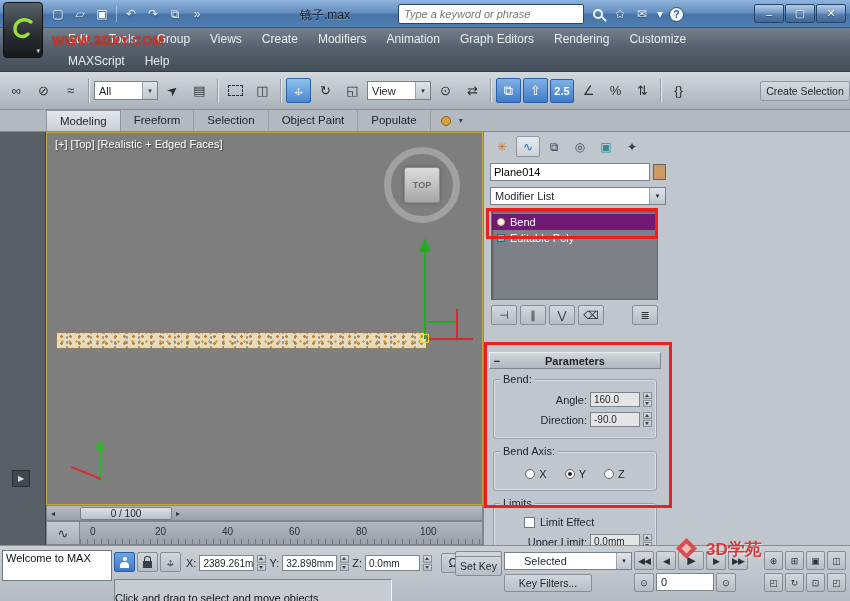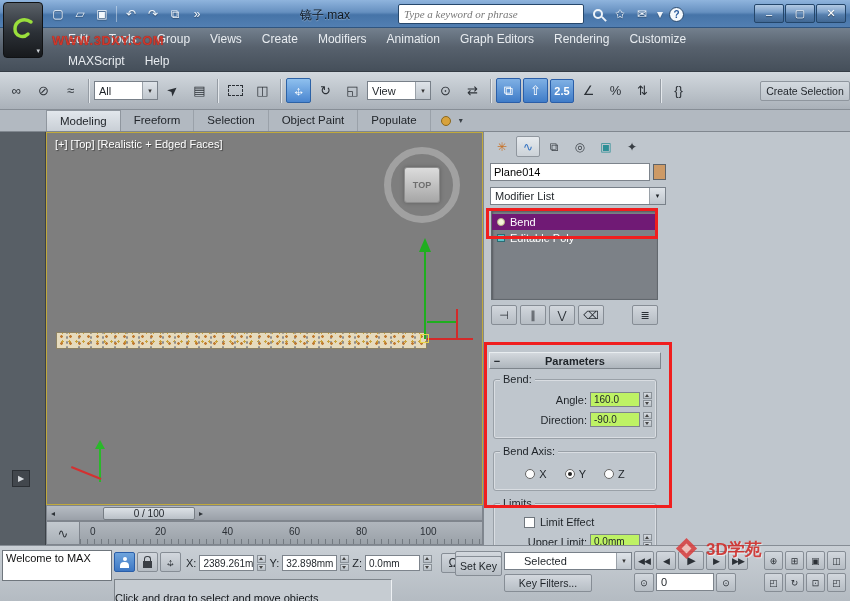--- a/index.html
+++ b/index.html
@@ -7,21 +7,21 @@
 #app{position:relative;width:850px;height:601px;overflow:hidden;font-family:"Liberation Sans",sans-serif;font-size:11px;color:#1e2328;background:#bfc6cd}
 
 .titlebar{position:absolute;left:0;top:0;width:850px;height:28px;background:linear-gradient(180deg,#8fb4dd 0%,#6690c0 45%,#4674a8 55%,#527fb2 100%);border-bottom:1px solid #2f5580}
 .logo-btn{position:absolute;left:3px;top:2px;width:40px;height:56px;background:linear-gradient(180deg,#5a6168,#2b3036 55%,#17191c);border:1px solid #101214;border-radius:4px;z-index:20;display:flex;align-items:center;justify-content:center}
 .logo-caret{position:absolute;right:2px;bottom:2px;font-size:7px;color:#cfd4d9}
 .qa{position:absolute;left:48px;top:4px;display:flex;gap:2px;z-index:5;align-items:center}
 .qa .qbtn{width:20px;height:20px;display:flex;align-items:center;justify-content:center;color:#f2f7fc;font-size:12px;border-radius:2px;text-shadow:0 1px 1px rgba(0,0,0,.35)}
 .qa .sep{width:1px;height:16px;background:rgba(255,255,255,.4);margin:0 2px}
 .doc-title{position:absolute;left:240px;top:7px;width:170px;text-align:center;font-size:12px;color:#101820;text-shadow:0 1px 1px rgba(255,255,255,.35);z-index:5}
 .search{position:absolute;left:398px;top:4px;width:186px;height:20px;background:#fff;border:1px solid #26476b;border-radius:2px;z-index:5;display:flex;align-items:center}
-.search input{border:none;outline:none;width:100%;height:100%;padding:0 5px;font-style:italic;font-size:11px;color:#444;background:transparent;font-family:Liberation Serif, serif}
+.search input{border:none;outline:none;width:100%;height:100%;padding:0 5px;font-style:italic;font-size:11px;color:#444;background:transparent;font-family:Liberation Sans, sans-serif}
 .search input::placeholder{color:#777;font-style:italic}
 .search-icons{position:absolute;left:589px;top:5px;display:flex;gap:4px;align-items:center;z-index:5}
 .ti{width:18px;height:18px;display:flex;align-items:center;justify-content:center;color:#eef4fa;font-size:12px;text-shadow:0 1px 1px rgba(0,0,0,.35)}
 .ico-mag{position:relative;width:10px;height:10px;border:2px solid #eef4fa;border-radius:50%}
 .ico-mag::after{content:"";position:absolute;left:6px;top:7px;width:6px;height:2px;background:#eef4fa;transform:rotate(45deg)}
 .help-circ{width:15px;height:15px;border-radius:50%;background:#f4f8fc;border:1px solid #2a4a6e;color:#2a5a9c;font-weight:bold;font-size:10px;display:flex;align-items:center;justify-content:center}
 .winbtns{position:absolute;right:4px;top:4px;display:flex;gap:1px;z-index:5}
 .winbtn{width:30px;height:19px;display:flex;align-items:center;justify-content:center;color:#fff;font-size:11px;background:linear-gradient(180deg,rgba(255,255,255,.4),rgba(255,255,255,.1) 50%,rgba(0,0,0,.15));border:1px solid #24466a;border-radius:2px;text-shadow:0 1px 1px rgba(0,0,0,.45)}
 
 .menubar{position:absolute;left:0;top:28px;width:850px;height:44px;background:linear-gradient(180deg,#73808e,#57616d 45%,#454f5a);border-bottom:1px solid #343c45}
@@ -64,21 +64,21 @@
 .giz-plane-g{position:absolute;left:380px;top:188px;width:30px;height:2px;background:#1fae1f}
 .giz-plane-r{position:absolute;left:409px;top:176px;width:2px;height:31px;background:#d42a2a}
 .giz-center{position:absolute;left:373px;top:201px;width:9px;height:9px;border:1px solid #e8d44a}
 .tripod{position:absolute;left:24px;top:305px;width:64px;height:64px}
 .tri-y{position:absolute;left:28px;top:10px;width:2px;height:34px;background:#2ab82a}
 .tri-y-head{position:absolute;left:24px;top:2px;width:0;height:0;border-left:5px solid transparent;border-right:5px solid transparent;border-bottom:9px solid #2ab82a}
 .tri-x{position:absolute;left:-2px;top:40px;width:32px;height:2px;background:#d43030;transform-origin:right center;transform:rotate(22deg)}
 
 .timeslider{position:absolute;left:46px;top:505px;width:437px;height:16px;background:linear-gradient(180deg,#b6bcc3,#9aa0a8);border:1px solid #7f858d;display:flex;align-items:center}
 .ts-arrow{width:12px;height:14px;display:flex;align-items:center;justify-content:center;font-size:8px;color:#2e3338}
-.ts-thumb{margin-left:44px;width:92px;height:13px;background:linear-gradient(180deg,#dde2e7,#b9c0c7);border:1px solid #767d84;border-radius:2px;font-size:10px;display:flex;align-items:center;justify-content:center}
+.ts-thumb{margin-left:21px;width:92px;height:13px;background:linear-gradient(180deg,#dde2e7,#b9c0c7);border:1px solid #767d84;border-radius:2px;font-size:10px;display:flex;align-items:center;justify-content:center}
 .mini-curve{position:absolute;left:46px;top:521px;width:34px;height:24px;background:linear-gradient(180deg,#c3c9cf,#a9b0b7);border:1px solid #7f858d;display:flex;align-items:center;justify-content:center;color:#2e3338;font-size:13px}
 .trackbar{position:absolute;left:80px;top:521px;width:403px;height:24px;background:linear-gradient(180deg,#b0b6bd,#9aa1a8);border:1px solid #7f858d;border-left:none;overflow:hidden}
 .trackbar::after{content:"";position:absolute;left:0;bottom:0;width:100%;height:5px;background:repeating-linear-gradient(90deg,#737a81 0 1px,transparent 1px 7px)}
 .tick{position:absolute;top:4px;font-size:10px;color:#2b3036}
 
 .cmdpanel{position:absolute;left:483px;top:132px;width:367px;height:413px;background:#bfc6cd;border-left:1px solid #80878f;overflow:hidden}
 .cp-tabs{position:absolute;left:6px;top:4px;display:flex;gap:2px}
 .cp-tab{width:24px;height:21px;display:flex;align-items:center;justify-content:center;font-size:12px;color:#383e44;border-radius:2px}
 .cp-tab.active{background:linear-gradient(180deg,#e6eaee,#ccd2d8);border:1px solid #8f969e}
 .cp-name{position:absolute;left:6px;top:31px;width:160px;height:18px;background:#fff;border:1px solid #7d848c;font-size:11px;padding:0 3px;font-family:"Liberation Sans",sans-serif}
@@ -92,21 +92,21 @@
 .cp-stackbtns{position:absolute;left:7px;top:173px;width:167px;display:flex;gap:3px}
 .sbtn{width:26px;height:20px;background:linear-gradient(180deg,#d2d7dd,#b6bdc4);border:1px solid #868d95;border-radius:2px;display:flex;align-items:center;justify-content:center;font-size:11px;color:#2b3036}
 .sbtn.last{margin-left:auto}
 .rollout{position:absolute;left:5px;top:220px;width:172px}
 .ro-head{height:17px;background:linear-gradient(180deg,#d3d8dd,#aeb5bc);border:1px solid;border-color:#e9edf0 #7e858c #7e858c #e9edf0;display:flex;align-items:center;font-weight:bold;font-size:11px}
 .ro-head .minus{width:14px;text-align:center}
 .ro-head .title{flex:1;text-align:center;margin-right:14px}
 .group{position:relative;margin:10px 4px 12px;border:1px solid #99a0a7;border-radius:3px;box-shadow:inset 0 0 0 1px rgba(238,241,244,.55);padding:12px 4px 6px}
 .group .legend{position:absolute;top:-7px;left:6px;background:#bfc6cd;padding:0 3px;font-size:11px}
 .prow{display:flex;justify-content:flex-end;align-items:center;gap:3px;margin-bottom:5px}
-.pfield{width:50px;height:15px;background:#bef264;border:1px solid #7d848c;font-size:10px;display:flex;align-items:center;padding-left:3px;overflow:hidden;white-space:nowrap}
+.pfield{width:50px;height:15px;background:#e5e5e5;border:1px solid #7d848c;font-size:10px;display:flex;align-items:center;padding-left:3px;overflow:hidden;white-space:nowrap}
 .pspin{width:9px;height:15px;display:flex;flex-direction:column;gap:1px}
 .pspin i{flex:1;background:linear-gradient(180deg,#d6dbe0,#b9c0c7);border:1px solid #8a9198;position:relative}
 .pspin i.up::after{content:"";position:absolute;left:1px;top:1px;border-left:2px solid transparent;border-right:2px solid transparent;border-bottom:3px solid #444}
 .pspin i.dn::after{content:"";position:absolute;left:1px;top:1px;border-left:2px solid transparent;border-right:2px solid transparent;border-top:3px solid #444}
 .radiorow{display:flex;justify-content:center;gap:18px;padding:4px 0 4px}
 .radioitem{display:flex;align-items:center;gap:4px}
 .radio{width:10px;height:10px;border-radius:50%;border:1px solid #666;background:#fdfdfd;position:relative}
 .radio.checked::after{content:"";position:absolute;left:2px;top:2px;width:4px;height:4px;border-radius:50%;background:#222}
 .checkrow{display:flex;align-items:center;gap:5px;padding-left:26px;margin-bottom:6px}
 .checkbox{width:11px;height:11px;background:#fff;border:1px solid #70777e}

